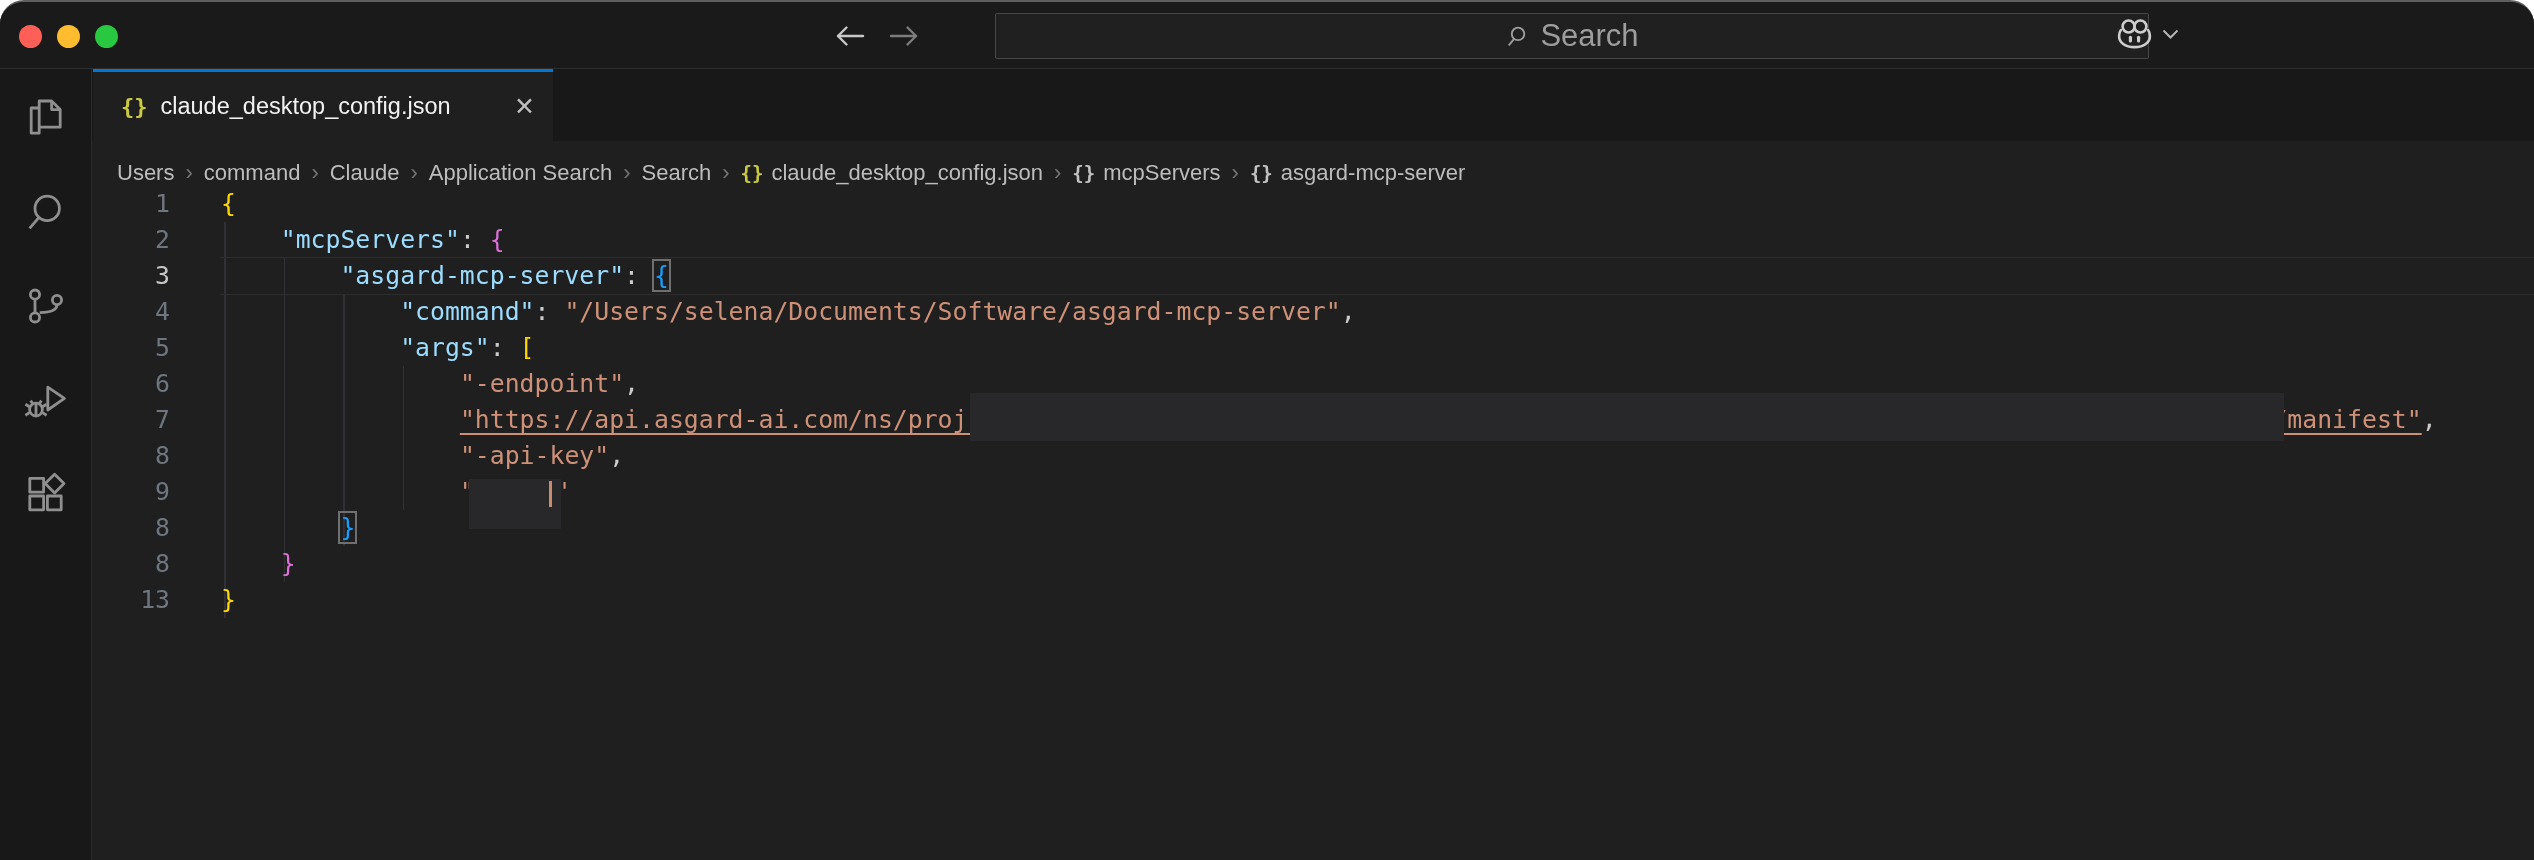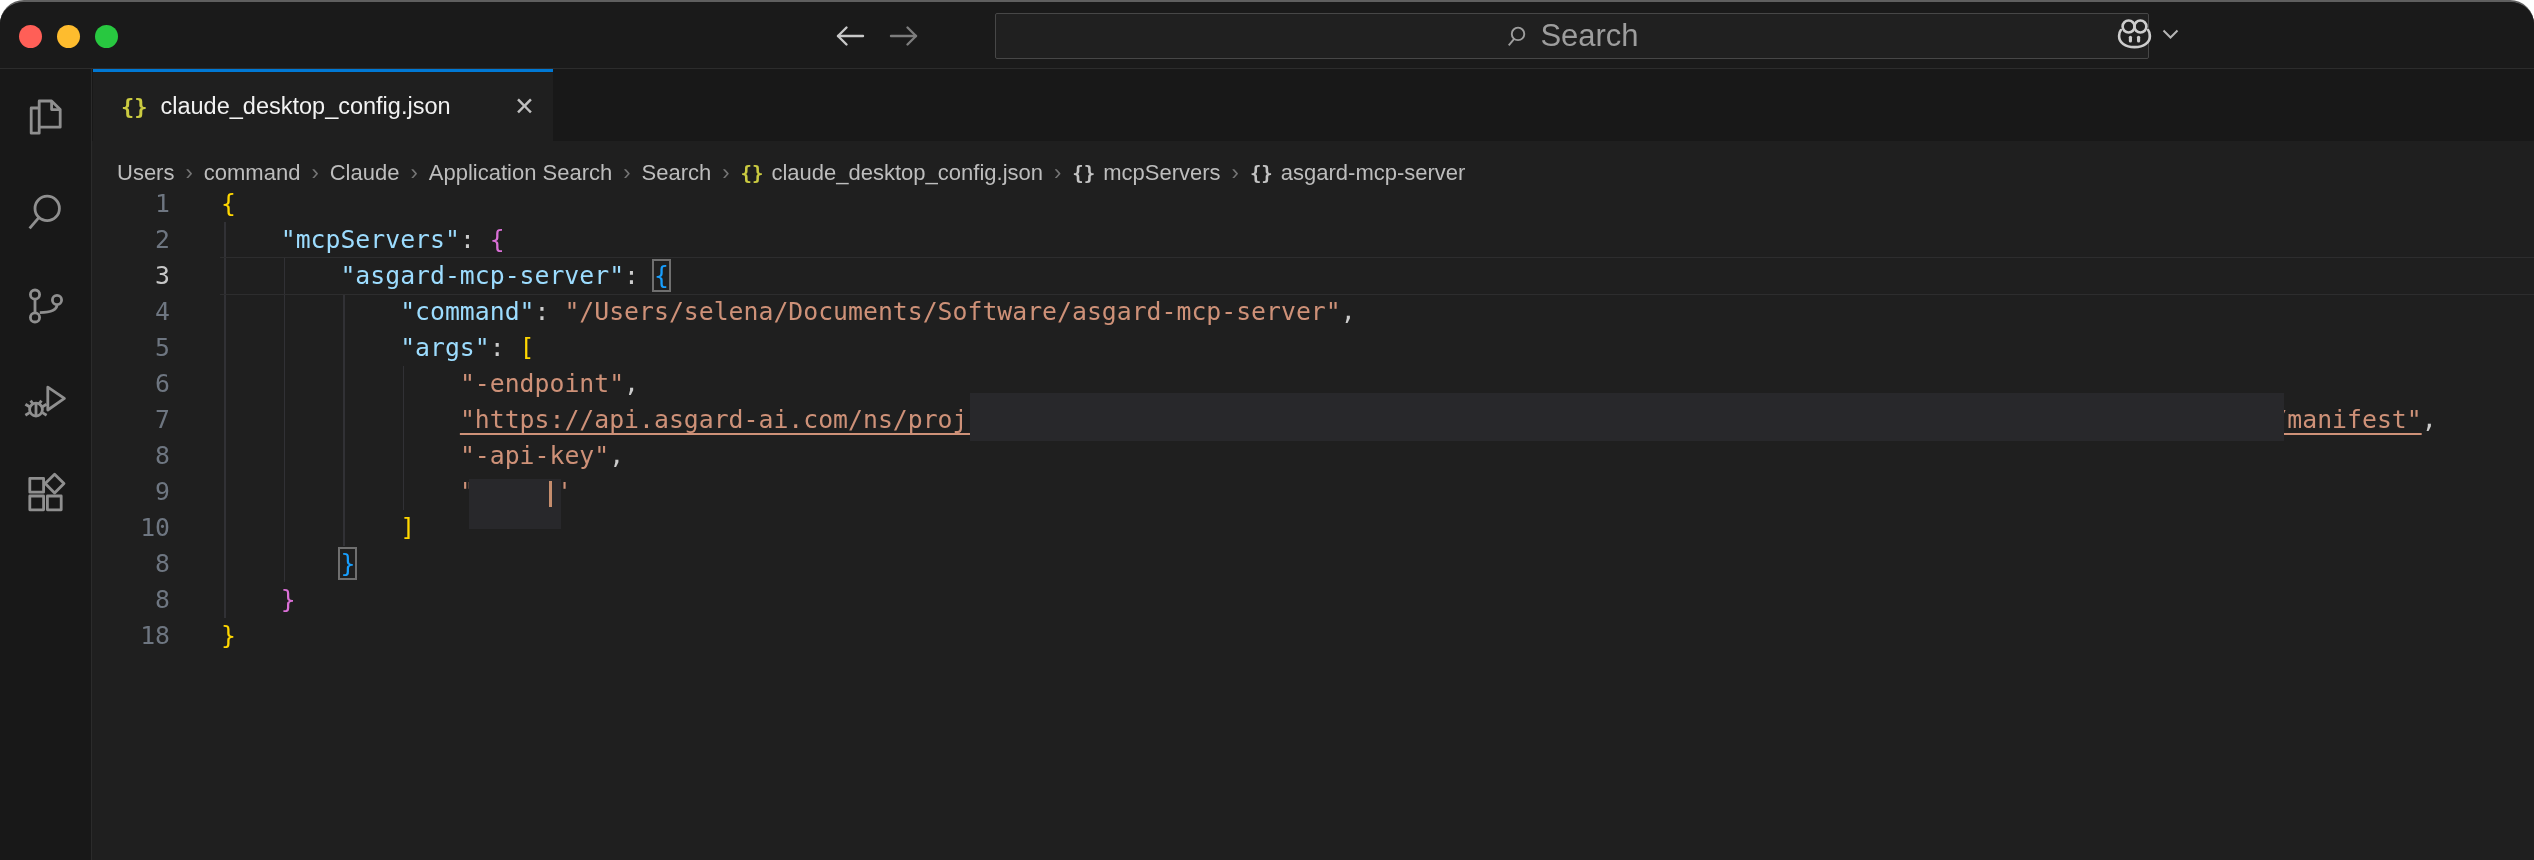--- a/index.html
+++ b/index.html
@@ -253,32 +253,28 @@
           </div>
           <div class="code-row">
             <span class="ln">8</span>
             <span class="code-text"><span class="tok plain">                </span><span class="tok str">"-api-key"</span><span class="tok punct">,</span></span>
           </div>
           <div class="code-row">
             <span class="ln">9</span>
             <span class="code-text"><span class="tok plain">                </span><span class="tok str">"</span><span class="redact" style="width: 80px;"><span class="rbox" style="left: -6px; top: 5px; width: 92px; height: 50px;"></span><span class="rcaret" style="left: 74px; top: 7px; height: 26px;"></span></span><span class="tok str">"</span></span>
           </div>
           <div class="code-row">
-            <span class="ln">10</span>
-            <span class="code-text"><span class="tok plain">            </span><span class="tok b1">]</span></span>
-          </div>
-          <div class="code-row">
             <span class="ln">8</span>
             <span class="code-text"><span class="tok plain">        </span><span class="tok b3 match">}</span></span>
           </div>
           <div class="code-row">
             <span class="ln">8</span>
             <span class="code-text"><span class="tok plain">    </span><span class="tok b2">}</span></span>
           </div>
           <div class="code-row">
-            <span class="ln">18</span>
+            <span class="ln">13</span>
             <span class="code-text"><span class="tok b1">}</span></span>
           </div>
         </div>
 
     </div>
   </div>
 </div>
 
 </body></html>

